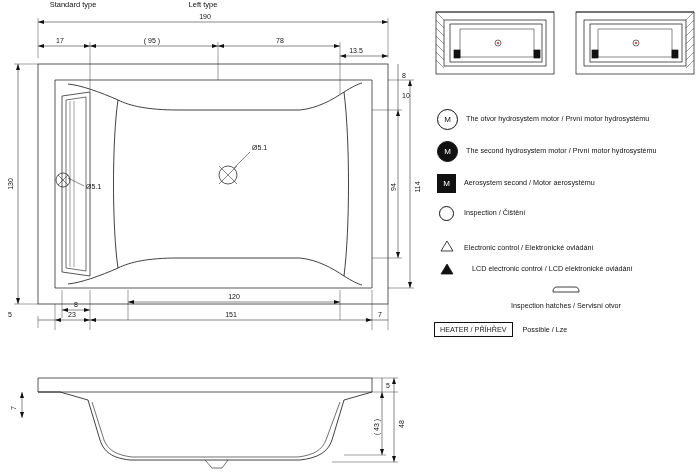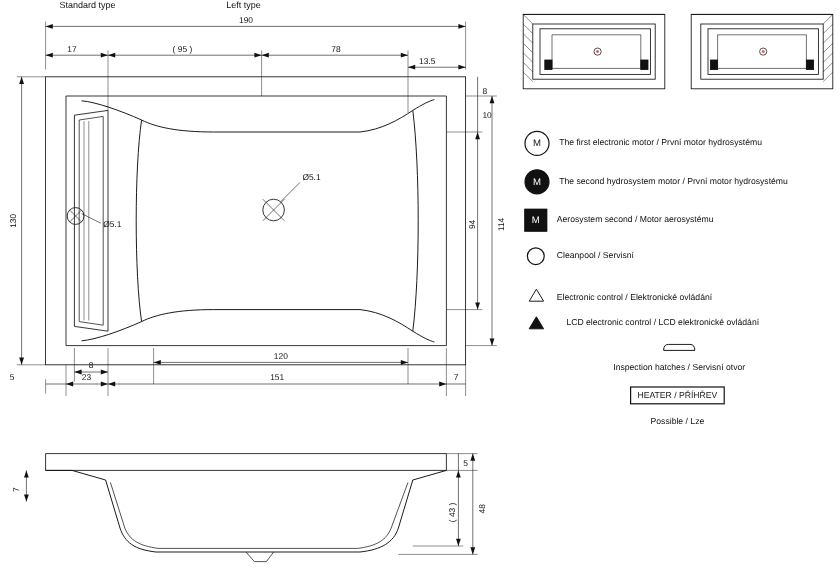--- a/index.html
+++ b/index.html
@@ -234,40 +234,40 @@
       <line x1="256" y1="50" x2="264" y2="42" stroke-width="0.4"></line>
       <line x1="256" y1="58" x2="264" y2="50" stroke-width="0.4"></line>
       <line x1="146" y1="2" x2="264" y2="2" stroke-width="0.7"></line>
     </g>
   </svg>
 
   <div style="position:absolute;left:437px;top:108px;width:258px;">
 
     <div class="legend-row">
       <div class="mark-circle">M</div>
-      <div class="legend-text">The first electronic motor / První motor hydrosystému</div>
+      <div class="legend-text">The otvor hydrosystem motor / První motor hydrosystému</div>
     </div>
 
     <div class="legend-row" style="margin-top:10px;">
       <div class="mark-circle filled">M</div>
       <div class="legend-text">The second hydrosystem motor / První motor hydrosystému</div>
     </div>
 
     <div class="legend-row" style="margin-top:10px;">
       <div style="width:19px;display:flex;justify-content:center;">
         <div class="mark-square">M</div>
       </div>
       <div class="legend-text">Aerosystem second / Motor aerosystému</div>
     </div>
 
     <div class="legend-row" style="margin-top:8px;">
       <div style="width:19px;display:flex;justify-content:center;">
         <div class="mark-plain-circle"></div>
       </div>
-      <div class="legend-text">Cleanpool / Servisní</div>
+      <div class="legend-text">Inspection / Čištění</div>
     </div>
 
     <div class="legend-row" style="margin-top:6px;align-items:flex-end;">
       <div style="width:19px;display:flex;justify-content:center;">
         <svg width="14" height="12" viewBox="0 0 14 12">
           <polygon points="7,1 13,11 1,11" fill="none" stroke="#111" stroke-width="0.8"></polygon>
         </svg>
       </div>
       <div class="legend-text">Electronic control / Elektronické ovládání</div>
     </div>
@@ -283,19 +283,19 @@
 
     <div class="legend-row" style="margin-top:6px;flex-direction:column;">
       <div style="width:30px;display:flex;justify-content:center;">
         <svg width="28" height="8" viewBox="0 0 28 8">
           <path d="M1 6 Q1 1 5 1 L23 1 Q27 1 27 6 Z" fill="none" stroke="#111" stroke-width="0.8"></path>
         </svg>
       </div>
       <div class="legend-text">Inspection hatches / Servisní otvor</div>
     </div>
 
-    <div style="display:flex;align-items:center;gap:10px;margin-top:14px;margin-left:-3px;flex-direction:column;">
+    <div style="display:flex;align-items:center;gap:10px;margin-top:14px;margin-left:-3px;">
       <div class="heater-box">HEATER / PŘÍHŘEV</div>
       <div class="legend-text">Possible / Lze</div>
     </div>
   </div>
 
 </div>
 
 </body></html>

